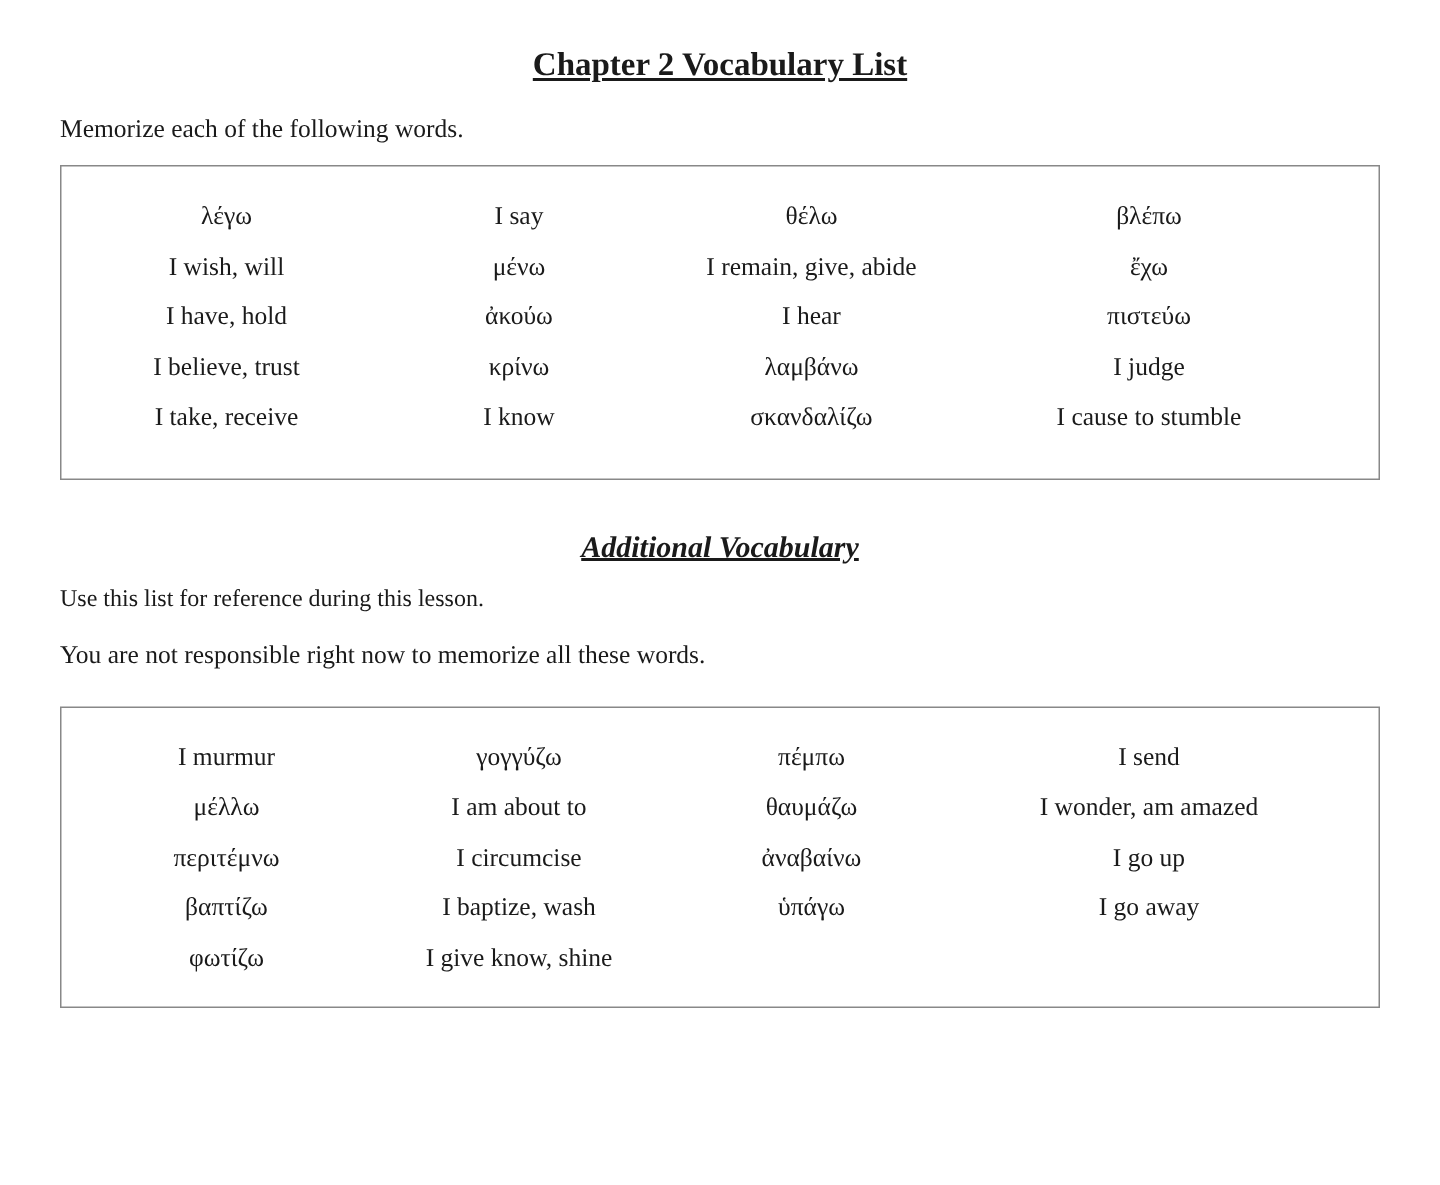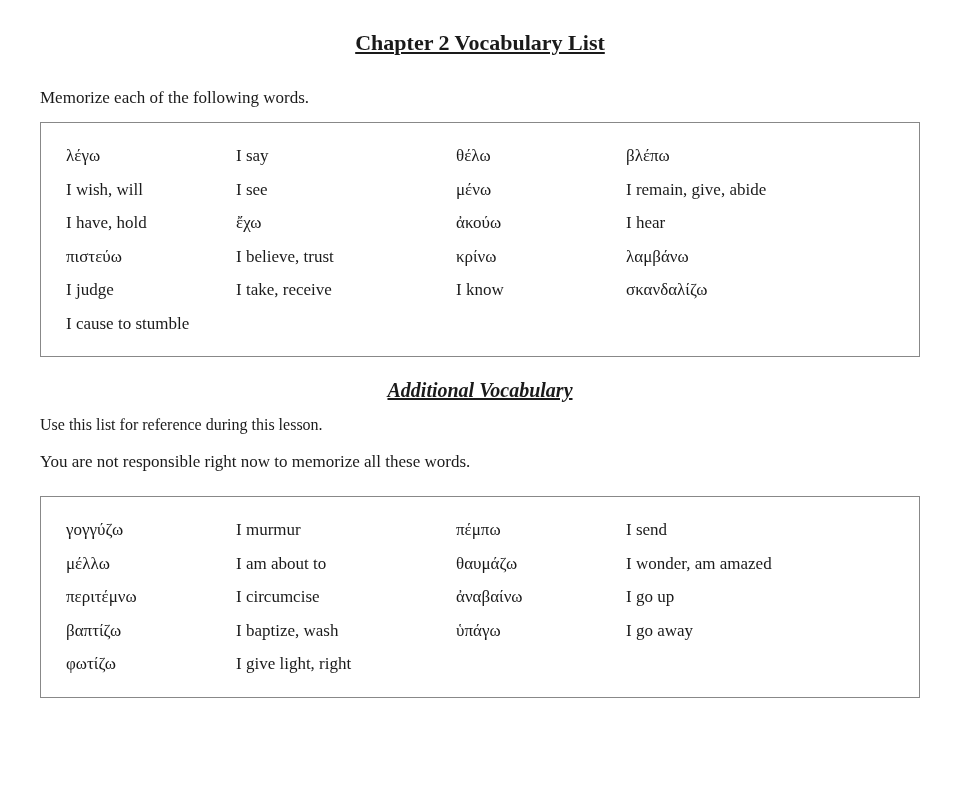--- a/index.html
+++ b/index.html
@@ -16,33 +16,34 @@
       width: 960px;
       min-height: 790px;
       padding: 30px 40px;
     }
 
     .page-title {
       text-align: center;
       font-size: 22px;
       font-weight: bold;
       text-decoration: underline;
-      margin-bottom: 32px;
+      margin-bottom: 20px;
     }
 
     .subtitle {
       font-size: 17px;
       margin-bottom: 14px;
     }
 
     .vocab-table {
       border: 1px solid #888;
       width: 100%;
-      margin-bottom: 22px;
+      margin-bottom: 34px;
       padding: 20px 25px;
+      text-align: center;
     }
 
     .vocab-grid {
       display: grid;
       grid-template-columns: 170px 220px 170px 280px;
       row-gap: 8px;
       column-gap: 0px;
     }
 
     .vocab-cell {
@@ -79,25 +80,24 @@
 <h1 class="page-title">Chapter 2 Vocabulary List</h1>
 <p class="subtitle">Memorize each of the following words.</p>
 
 <div class="vocab-table">
   <div class="vocab-grid" id="main-vocab-grid">
   <div class="vocab-cell">λέγω</div>
       <div class="vocab-cell">I say</div>
       <div class="vocab-cell">θέλω</div>
       <div class="vocab-cell">βλέπω</div>
       <div class="vocab-cell">I wish, will</div>
-      <div class="vocab-cell">I see</div>
       <div class="vocab-cell">μένω</div>
       <div class="vocab-cell">I remain, give, abide</div>
+      <div class="vocab-cell">ἔχω</div>
       <div class="vocab-cell">I have, hold</div>
-      <div class="vocab-cell">ἔχω</div>
       <div class="vocab-cell">ἀκούω</div>
       <div class="vocab-cell">I hear</div>
       <div class="vocab-cell">πιστεύω</div>
       <div class="vocab-cell">I believe, trust</div>
       <div class="vocab-cell">κρίνω</div>
       <div class="vocab-cell">λαμβάνω</div>
       <div class="vocab-cell">I judge</div>
       <div class="vocab-cell">I take, receive</div>
       <div class="vocab-cell">I know</div>
       <div class="vocab-cell">σκανδαλίζω</div>
@@ -107,35 +107,35 @@
     </div>
 </div>
 
 <div class="additional-section">
   <p class="section-title">Additional Vocabulary</p>
   <p class="additional-intro">Use this list for reference during this lesson.</p>
   <p class="additional-note">You are not responsible right now to memorize all these words.</p>
 
   <div class="vocab-table">
     <div class="vocab-grid" id="additional-vocab-grid">
-    <div class="vocab-cell">γογγύζω</div>
-        <div class="vocab-cell">I murmur</div>
+    <div class="vocab-cell">I murmur</div>
+        <div class="vocab-cell">γογγύζω</div>
         <div class="vocab-cell">πέμπω</div>
         <div class="vocab-cell">I send</div>
         <div class="vocab-cell">μέλλω</div>
         <div class="vocab-cell">I am about to</div>
         <div class="vocab-cell">θαυμάζω</div>
         <div class="vocab-cell">I wonder, am amazed</div>
         <div class="vocab-cell">περιτέμνω</div>
         <div class="vocab-cell">I circumcise</div>
         <div class="vocab-cell">ἀναβαίνω</div>
         <div class="vocab-cell">I go up</div>
         <div class="vocab-cell">βαπτίζω</div>
         <div class="vocab-cell">I baptize, wash</div>
         <div class="vocab-cell">ὑπάγω</div>
         <div class="vocab-cell">I go away</div>
         <div class="vocab-cell">φωτίζω</div>
-        <div class="vocab-cell">I give light, right</div>
+        <div class="vocab-cell">I give know, shine</div>
         <div class="vocab-cell"></div>
         <div class="vocab-cell"></div>
       </div>
   </div>
 </div>
 
 </body></html>

